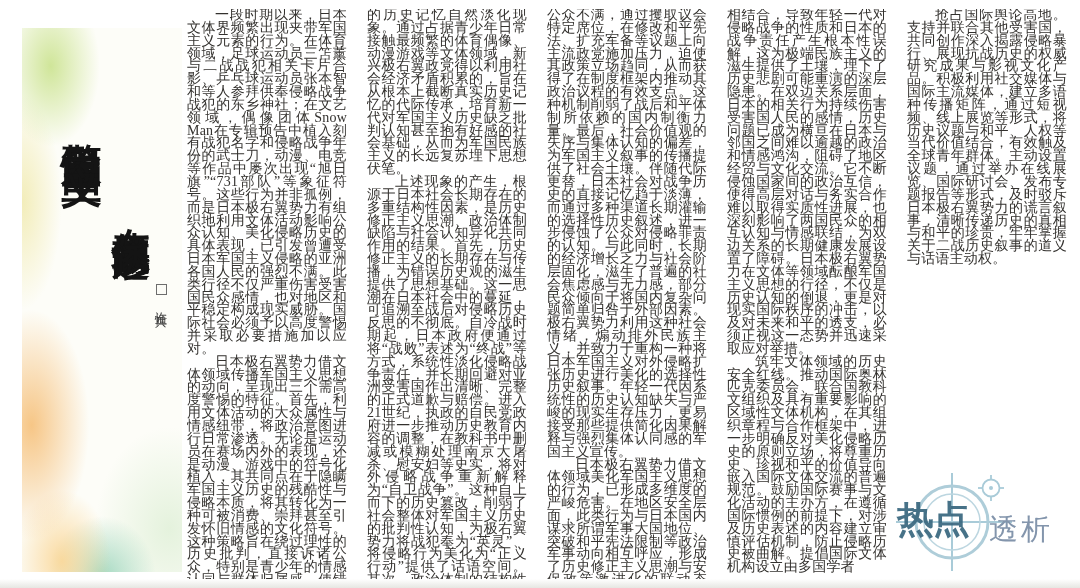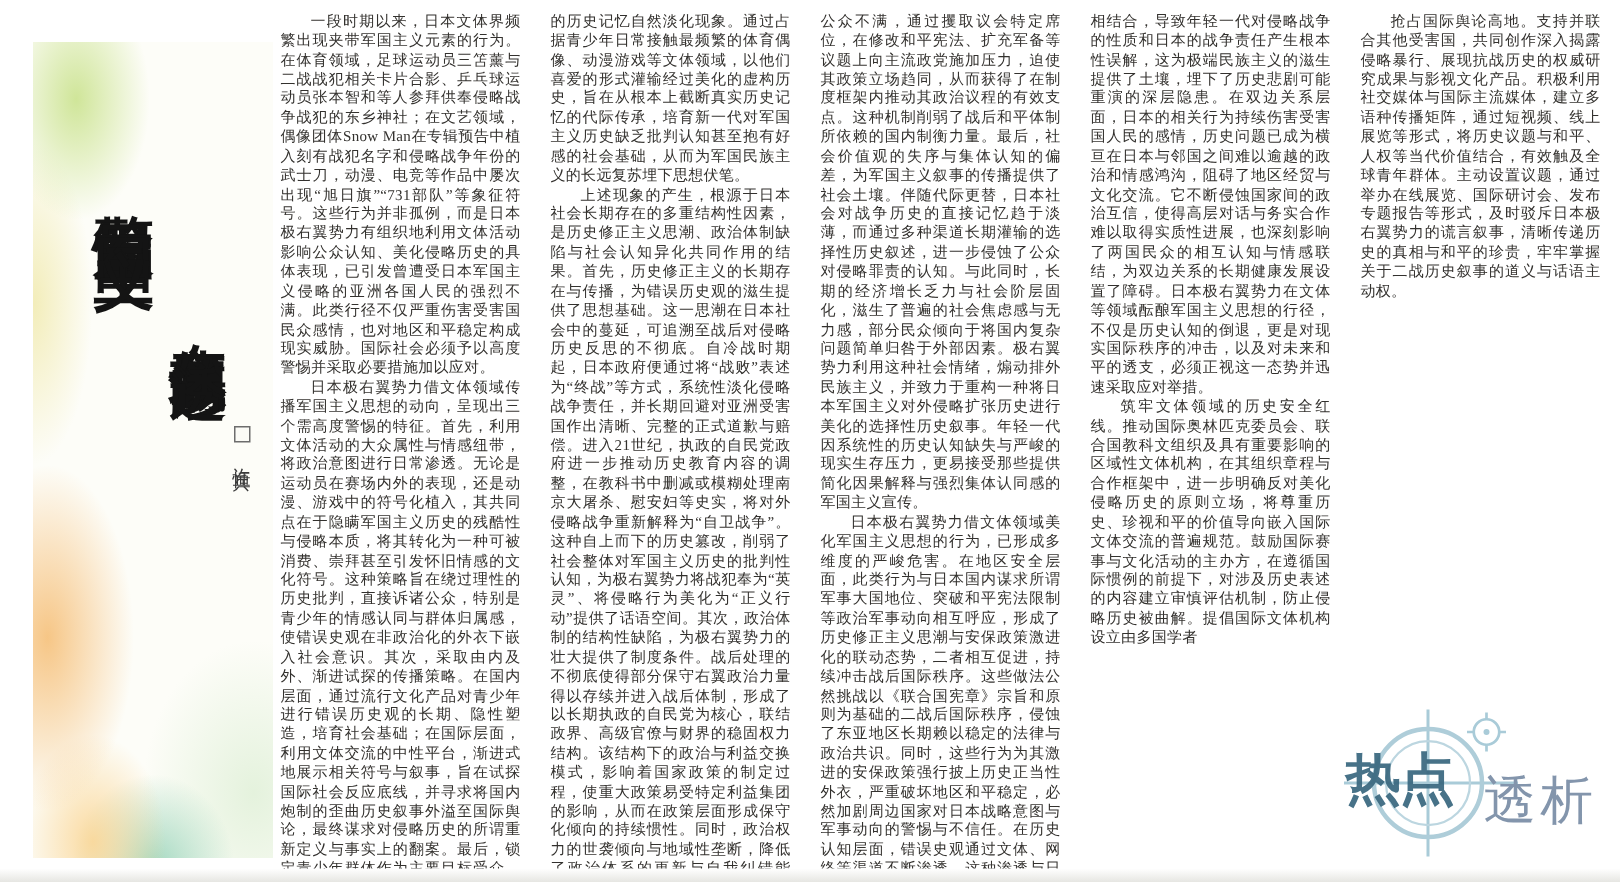--- a/index.html
+++ b/index.html
@@ -25,54 +25,54 @@
   .vtitle.line2{left:83px;top:170px;font-size:38px;letter-spacing:2px;}
   .byline{position:absolute;left:130px;top:256px;writing-mode:vertical-rl;text-orientation:upright;
       font-size:12px;color:#3a3a3a;letter-spacing:2px;
       font-family:"Liberation Sans","DejaVu Sans",sans-serif;}
   .byline-box{display:inline-block;width:9px;height:9px;border:1px solid #6d6d6d;
       background:#fbfbf6;margin:0 0 7px 0;}
 
   
   .columns{position:absolute;left:187px;top:9px;width:883px;height:574px;
       display:flex;gap:20px;}
-  .col{width:160px;height:574px;overflow:hidden;font-size:10px;line-height:12.85px;
+  .col{width:160px;height:574px;overflow:hidden;font-size:14px;line-height:12.85px;
       color:#33312e;text-align:justify;text-justify:inter-ideograph;letter-spacing:.2px;}
   .col p{margin:0;text-indent:2em;}
   .col p.noindent{text-indent:0;}
   .col p.credit{font-style:italic;color:#2b2b2b;}
   .col:last-child{height:460px;}
 
   
   .logo{position:absolute;left:885px;top:470px;width:192px;height:108px;}
   .logo svg{position:absolute;left:0;top:0;}
   .logo-hot{position:absolute;left:12px;top:25px;font-size:37px;font-weight:900;
       color:#3a687f;opacity:.93;letter-spacing:-1px;
       font-family:"Liberation Sans","DejaVu Sans",sans-serif;}
-  .logo-analysis{position:absolute;left:104px;top:40px;font-size:35px;color:#8395ac;
+  .logo-analysis{position:absolute;left:104px;top:40px;font-size:29px;color:#8395ac;
       letter-spacing:3px;font-family:"Liberation Serif","DejaVu Serif",serif;}
 </style>
 </head>
 <body>
 
 <div class="page">
 
   <div class="title-block">
     <div class="vtitle line1">警惕日本军国主义</div>
     <div class="vtitle line2">在文体领域的渗透</div>
     <div class="byline"><span class="byline-box"></span><span>许恒兵</span></div>
   </div>
 
   <div class="columns">
     <div class="col">
         <p>一段时期以来，日本文体界频繁出现夹带军国主义元素的行为。在体育领域，足球运动员三笘薰与二战战犯相关卡片合影、乒乓球运动员张本智和等人参拜供奉侵略战争战犯的东乡神社；在文艺领域，偶像团体Snow Man在专辑预告中植入刻有战犯名字和侵略战争年份的武士刀，动漫、电竞等作品中屡次出现“旭日旗”“731部队”等象征符号。这些行为并非孤例，而是日本极右翼势力有组织地利用文体活动影响公众认知、美化侵略历史的具体表现，已引发曾遭受日本军国主义侵略的亚洲各国人民的强烈不满。此类行径不仅严重伤害受害国民众感情，也对地区和平稳定构成现实威胁。国际社会必须予以高度警惕并采取必要措施加以应对。</p>
         <p>日本极右翼势力借文体领域传播军国主义思想的动向，呈现出三个需高度警惕的特征。首先，利用文体活动的大众属性与情感纽带，将政治意图进行日常渗透。无论是运动员在赛场内外的表现，还是动漫、游戏中的符号化植入，其共同点在于隐瞒军国主义历史的残酷性与侵略本质，将其转化为一种可被消费、崇拜甚至引发怀旧情感的文化符号。这种策略旨在绕过理性的历史批判，直接诉诸公众，特别是青少年的情感认同与群体归属感，使错误史观在非政治化的外衣下嵌入社会意识。其次，采取由内及外、渐进试探的传播策略。在国内层面，通过流行文化产品对青少年进行错误历史观的长期、隐性塑造，培育社会基础；在国际层面，利用文体交流的中性平台，渐进式地展示相关符号与叙事，旨在试探国际社会反应底线，并寻求将国内炮制的歪曲历史叙事外溢至国际舆论，最终谋求对侵略历史的所谓重新定义与事实上的翻案。最后，锁定青少年群体作为主要目标受众，实施代际认知塑造。这一策略精准针对代际更迭导致</p>
       </div>
     <div class="col">
-        <p class="noindent">的历史记忆自然淡化现象。通过占据青少年日常接触最频繁的体育偶像、动漫游戏等文体领域，以他们喜爱的形式灌输经过美化的虚构历史，旨在从根本上截断真实历史记忆的代际传承，培育新一代对军国主义历史缺乏批判认知甚至抱有好感的社会基础，从而为军国民族主义的长远复苏埋下思想伏笔。</p>
+        <p class="noindent">的历史记忆自然淡化现象。通过占据青少年日常接触最频繁的体育偶像、动漫游戏等文体领域，新兴极右翼政党得以利用社会经济矛盾积累的，旨在从根本上截断真实历史记忆的代际传承，培育新一代对军国主义历史缺乏批判认知甚至抱有好感的社会基础，从而为军国民族主义的长远复苏埋下思想伏笔。</p>
         <p>上述现象的产生，根源于日本社会长期存在的多重结构性因素，是历史修正主义思潮、政治体制缺陷与社会认知异化共同作用的结果。首先，历史修正主义的长期存在与传播，为错误历史观的滋生提供了思想基础。这一思潮在日本社会中的蔓延，可追溯至战后对侵略历史反思的不彻底。自冷战时期起，日本政府便通过将“战败”表述为“终战”等方式，系统性淡化侵略战争责任，并长期回避对亚洲受害国作出清晰、完整的正式道歉与赔偿。进入21世纪，执政的自民党政府进一步推动历史教育内容的调整，在教科书中删减或模糊处理南京大屠杀、慰安妇等史实，将对外侵略战争重新解释为“自卫战争”。这种自上而下的历史篡改，削弱了社会整体对军国主义历史的批判性认知，为极右翼势力将战犯奉为“英灵”、将侵略行为美化为“正义行动”提供了话语空间。其次，政治体制的结构性缺陷，为极右翼势力的壮大提供了制度条件。战后处理的不彻底使得部分保守右翼政治力量得以存续并进入战后体制，形成了以长期执政的自民党为核心，联结政界、高级官僚与财界的稳固权力结构。该结构下的政治与利益交换模式，影响着国家政策的制定过程，使重大政策易受特定利益集团的影响，从而在政策层面形成保守化倾向的持续惯性。同时，政治权力的世袭倾向与地域性垄断，降低了政治体系的更新与自我纠错能力。在此环境下，新兴极右翼政党得以利用社会经济矛盾积累的</p>
       </div>
     <div class="col">
         <p class="noindent">公众不满，通过攫取议会特定席位，在修改和平宪法、扩充军备等议题上向主流政党施加压力，迫使其政策立场趋同，从而获得了在制度框架内推动其政治议程的有效支点。这种机制削弱了战后和平体制所依赖的国内制衡力量。最后，社会价值观的失序与集体认知的偏差，为军国主义叙事的传播提供了社会土壤。伴随代际更替，日本社会对战争历史的直接记忆趋于淡薄，而通过多种渠道长期灌输的选择性历史叙述，进一步侵蚀了公众对侵略罪责的认知。与此同时，长期的经济增长乏力与社会阶层固化，滋生了普遍的社会焦虑感与无力感，部分民众倾向于将国内复杂问题简单归咎于外部因素。极右翼势力利用这种社会情绪，煽动排外民族主义，并致力于重构一种将日本军国主义对外侵略扩张历史进行美化的选择性历史叙事。年轻一代因系统性的历史认知缺失与严峻的现实生存压力，更易接受那些提供简化因果解释与强烈集体认同感的军国主义宣传。</p>
         <p>日本极右翼势力借文体领域美化军国主义思想的行为，已形成多维度的严峻危害。在地区安全层面，此类行为与日本国内谋求所谓军事大国地位、突破和平宪法限制等政治军事动向相互呼应，形成了历史修正主义思潮与安保政策激进化的联动态势，二者相互促进，持续冲击战后国际秩序。这些做法公然挑战以《联合国宪章》宗旨和原则为基础的二战后国际秩序，侵蚀了东亚地区长期赖以稳定的法律与政治共识。同时，这些行为为其激进的安保政策强行披上历史正当性外衣，严重破坏地区和平稳定，必然加剧周边国家对日本战略意图与军事动向的警惕与不信任。在历史认知层面，错误史观通过文体、网络等渠道不断渗透，这种渗透与日本国内篡改教科书、回避加害责任的教育改造</p>
       </div>
     <div class="col">
         <p class="noindent">相结合，导致年轻一代对侵略战争的性质和日本的战争责任产生根本性误解，这为极端民族主义的滋生提供了土壤，埋下了历史悲剧可能重演的深层隐患。在双边关系层面，日本的相关行为持续伤害受害国人民的感情，历史问题已成为横亘在日本与邻国之间难以逾越的政治和情感鸿沟，阻碍了地区经贸与文化交流。它不断侵蚀国家间的政治互信，使得高层对话与务实合作难以取得实质性进展，也深刻影响了两国民众的相互认知与情感联结，为双边关系的长期健康发展设置了障碍。日本极右翼势力在文体等领域酝酿军国主义思想的行径，不仅是历史认知的倒退，更是对现实国际秩序的冲击，以及对未来和平的透支，必须正视这一态势并迅速采取应对举措。</p>
         <p>筑牢文体领域的历史安全红线。推动国际奥林匹克委员会、联合国教科文组织及具有重要影响的区域性文体机构，在其组织章程与合作框架中，进一步明确反对美化侵略历史的原则立场，将尊重历史、珍视和平的价值导向嵌入国际文体交流的普遍规范。鼓励国际赛事与文化活动的主办方，在遵循国际惯例的前提下，对涉及历史表述的内容建立审慎评估机制，防止侵略历史被曲解。提倡国际文体机构设立由多国学者</p>
       </div>

